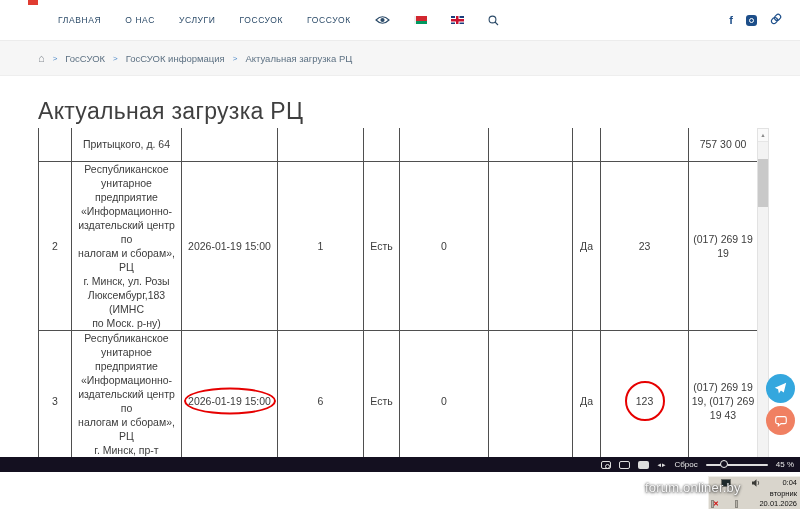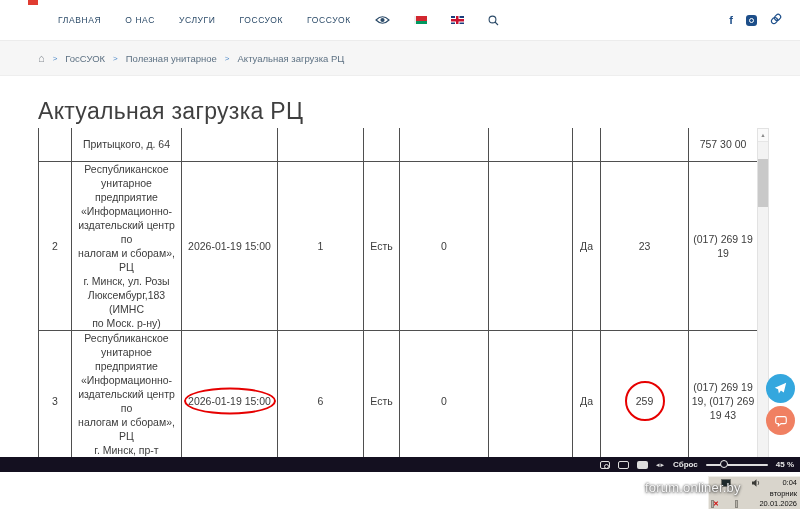--- a/index.html
+++ b/index.html
@@ -121,21 +121,21 @@
     position: absolute; left: 0; top: 457px; width: 800px; height: 15px;
     background: #141020; z-index: 2;
     display: flex; align-items: center; justify-content: flex-end; gap: 8px;
     padding-right: 6px; color: #e8e8e8;
   }
   .vb-ico1 { width: 10px; height: 8px; border: 1px solid #ddd; border-radius: 2px; position: relative; cursor: pointer; }
   .vb-ico1::after { content:""; position:absolute; left:3px; top:2px; width:3px; height:3px; border:1px solid #ddd; border-radius:50%; }
   .vb-ico2 { width: 11px; height: 8px; border: 1px solid #ddd; border-radius: 2px; cursor: pointer; }
   .vb-ico3 { width: 11px; height: 8px; background: #ddd; border-radius: 2px; cursor: pointer; }
   .vb-arrows { font-size: 7px; color: #ddd; letter-spacing: 1px; cursor: pointer; }
-  .vb-label { font-size: 8px; font-weight: bold; }
+  .vb-label { font-size: 8px; }
   .vb-track { width: 62px; height: 2px; background: #ddd; border-radius: 2px; position: relative; cursor: pointer; }
   .vb-knob {
     position: absolute; left: 14px; top: -4px; width: 8px; height: 8px;
     border: 1.5px solid #eee; border-radius: 50%; background: #141020; cursor: pointer;
   }
 
   
   .tray {
     position: absolute; left: 708px; top: 476px; width: 92px; height: 33px;
     background: #d9d5cc; border-top: 1px solid #efede8; border-left: 1px solid #efede8;
@@ -198,21 +198,21 @@
     </span>
   </div>
 </div>
 
 <div class="breadbar">
   <div class="crumbs">
     <span class="crumb-home">⌂</span>
     <span class="crumb-sep">&gt;</span>
     <span class="crumb-link">ГосСУОК</span>
     <span class="crumb-sep">&gt;</span>
-    <span class="crumb-link">Полезная унитарное</span>
+    <span class="crumb-link">ГосСУОК информация</span>
     <span class="crumb-sep">&gt;</span>
     <span class="crumb-link">Актуальная загрузка РЦ</span>
   </div>
 </div>
 
 <h1 class="page-title">Актуальная загрузка РЦ</h1>
 
 <div class="table-wrap">
   <table class="loadtbl">
     <colgroup>
@@ -272,21 +272,21 @@
       <td>
         <span>2026-01-19 15:00</span>
         <div class="red-ellipse"></div>
       </td>
       <td>6</td>
       <td>Есть</td>
       <td>0</td>
       <td></td>
       <td>Да</td>
       <td>
-        <span>259</span>
+        <span>123</span>
         <div class="red-circle"></div>
       </td>
       <td>(017) 269 19
 19, (017) 269
 19 43</td>
     </tr>
 
   </tbody>
     </table>
 </div>

